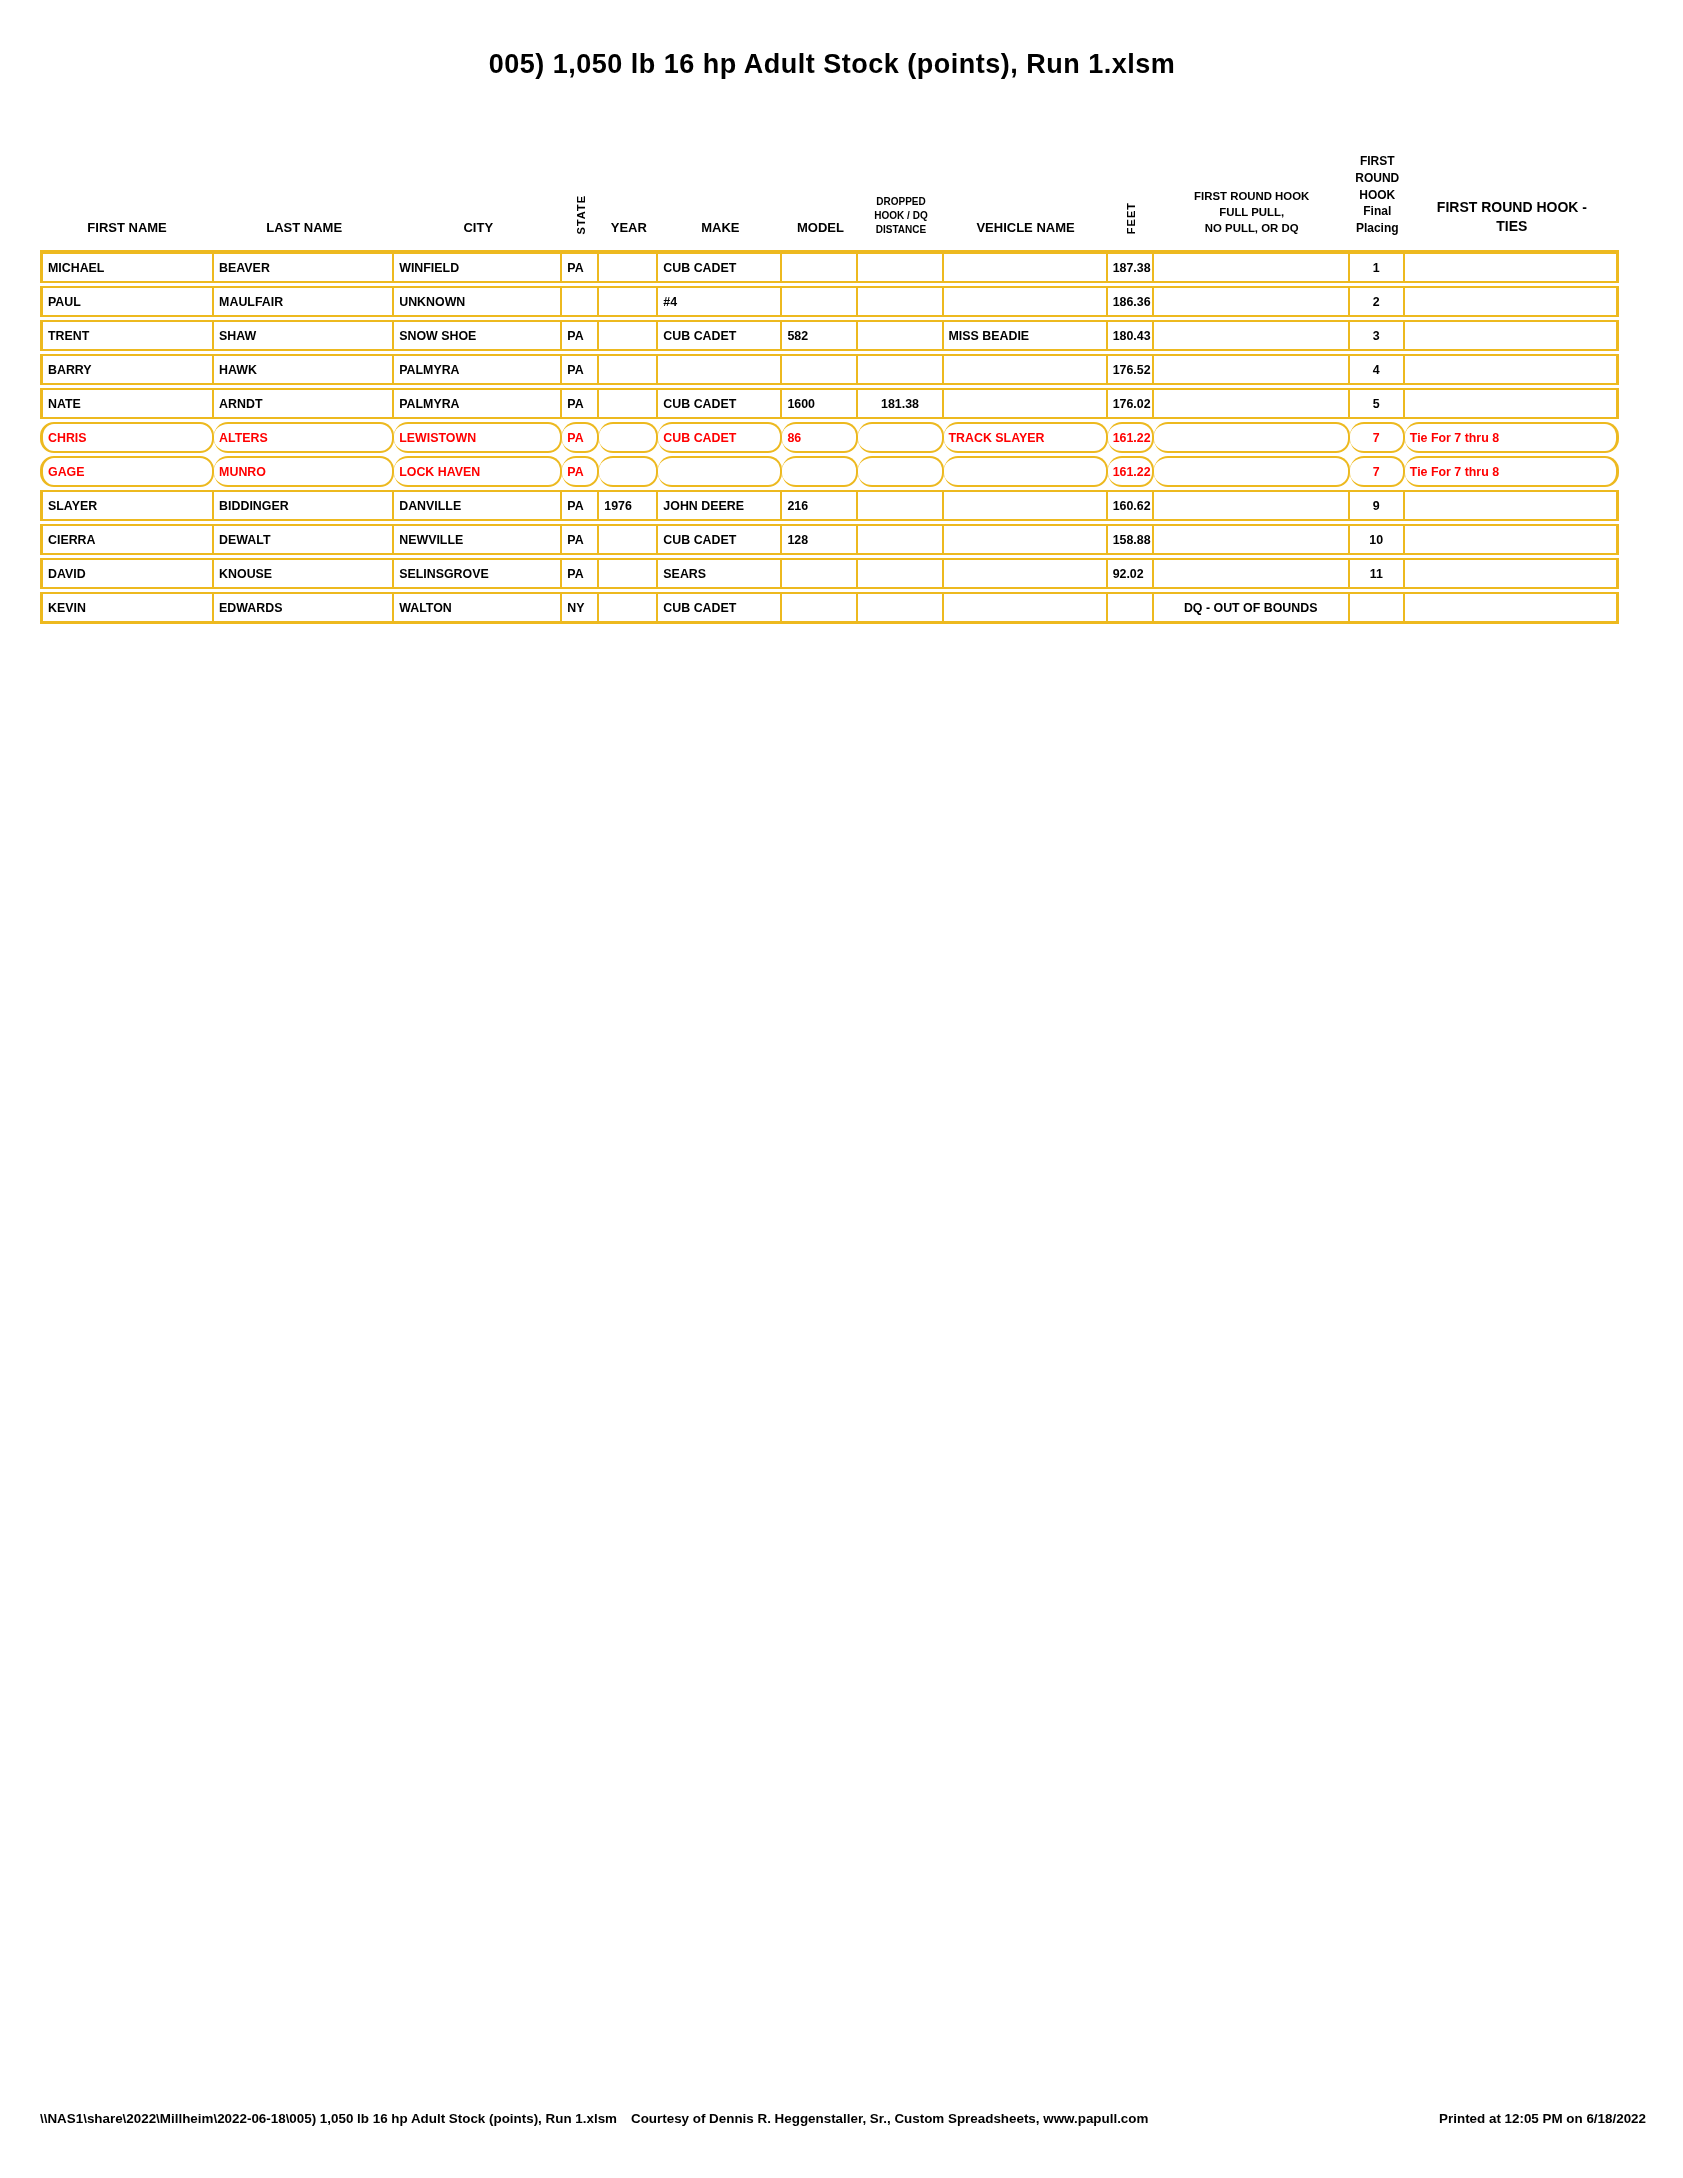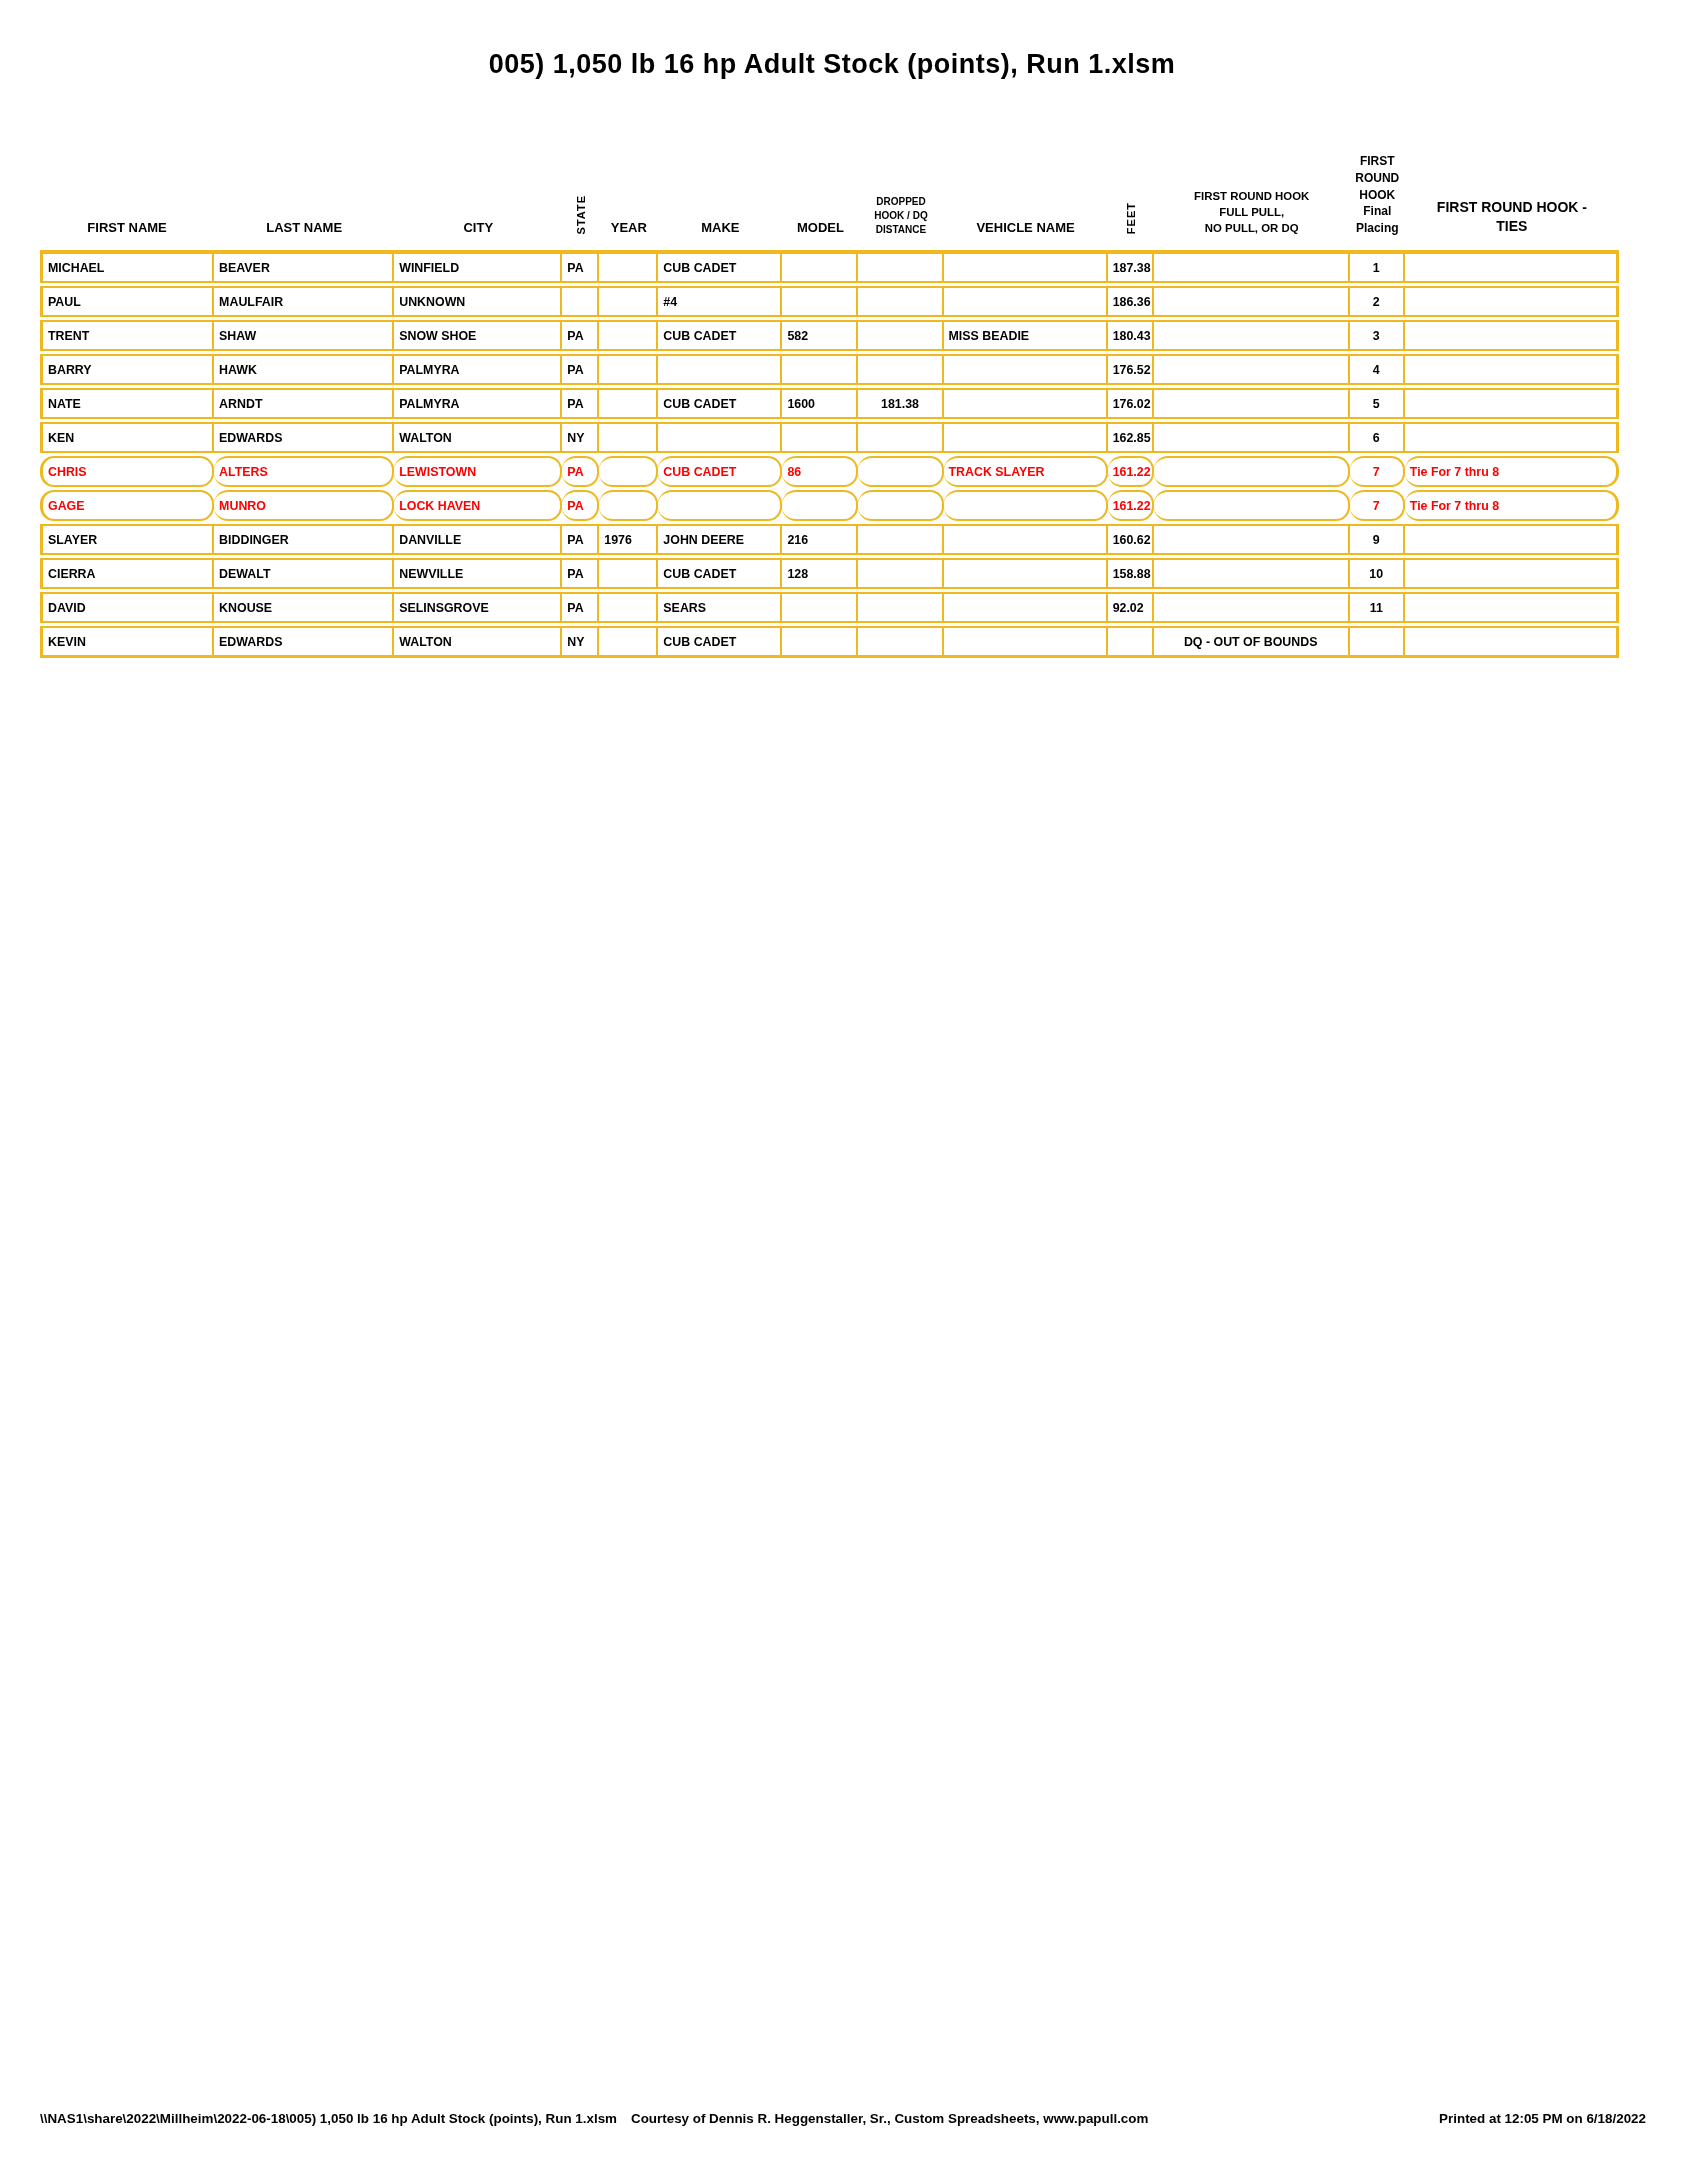--- a/index.html
+++ b/index.html
@@ -156,35 +156,20 @@
     <td class="al"></td>
     <td class="al">CUB CADET</td>
     <td class="al">1600</td>
     <td class="ac">181.38</td>
     <td class="al"></td>
     <td class="ar c-feet">176.02</td>
     <td class="ac"></td>
     <td class="ac">5</td>
     <td class="al"></td>
   </tr>
-      <tr>
-    <td class="al">KEN</td>
-    <td class="al">EDWARDS</td>
-    <td class="al">WALTON</td>
-    <td class="al">NY</td>
-    <td class="al"></td>
-    <td class="al"></td>
-    <td class="al"></td>
-    <td class="ac"></td>
-    <td class="al"></td>
-    <td class="ar c-feet">162.85</td>
-    <td class="ac"></td>
-    <td class="ac">6</td>
-    <td class="al"></td>
-  </tr>
       <tr class="tie-row">
     <td class="al">CHRIS</td>
     <td class="al">ALTERS</td>
     <td class="al">LEWISTOWN</td>
     <td class="al">PA</td>
     <td class="al"></td>
     <td class="al">CUB CADET</td>
     <td class="al">86</td>
     <td class="ac"></td>
     <td class="al">TRACK SLAYER</td>

